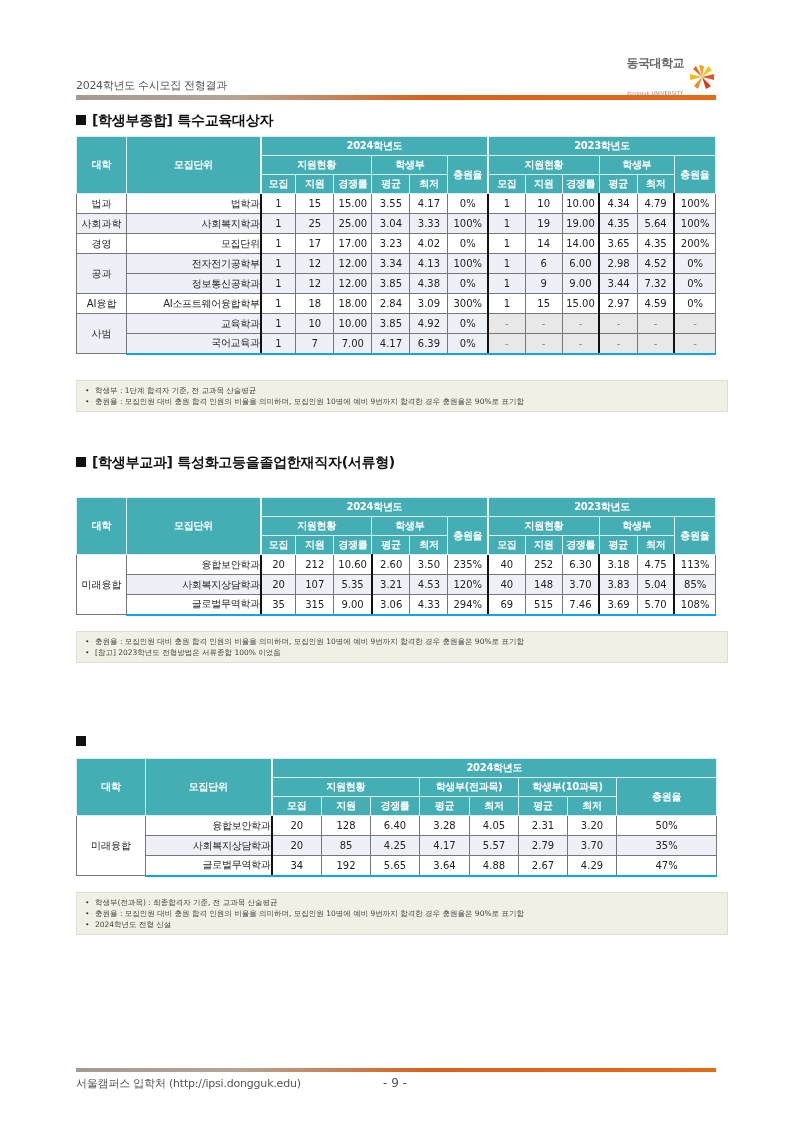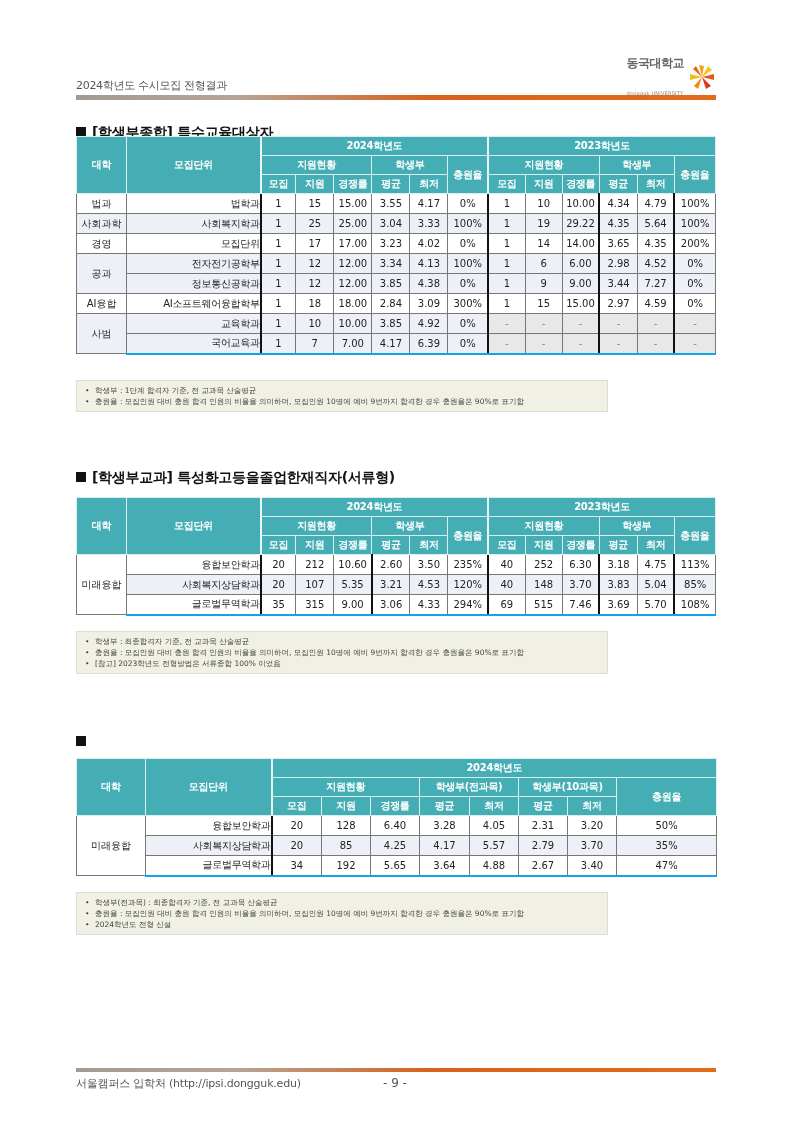--- a/index.html
+++ b/index.html
@@ -22,21 +22,21 @@
   table.dt th { background: #45aeb5; color: #fff; font-weight: bold; font-size: 10px; text-align: center; border: 1px solid #d8eff1; height: 19px; padding: 0; letter-spacing: -0.3px; }
   table.dt td { border: 1px solid #777; text-align: center; height: 20px; padding: 0; white-space: nowrap; }
   table.dt td.name { text-align: right; padding-left: 5px; letter-spacing: -0.3px; }
   table.dt tr.alt td { background: #edf0f6; }
   table.dt td.college { background: #ffffff !important; }
   table.dt td.dash { background: #e8e8e8 !important; color: #888; }
   table.dt td.thick-l { border-left: 2px solid #111; }
   table.dt tbody tr:last-child td { border-bottom: 2px solid #0ea5e9; }
   table.dt th.sep-l { border-left: 2px solid #e7f6f7; }
 
-  .notes { position: absolute; left: 76px; width: 532px; background: #f1f0e4; border: 1px solid #e0ded0; padding: 4px 8px; font-size: 7.5px; color: #444; line-height: 11px; }
+  .notes { position: absolute; left: 76px; width: 652px; background: #f1f0e4; border: 1px solid #e0ded0; padding: 4px 8px; font-size: 7.5px; color: #444; line-height: 11px; }
   .notes ul { list-style: none; }
   .notes li::before { content: "•"; display: inline-block; width: 10px; color: #444; }
 
   .footer-rule { position: absolute; left: 76px; top: 1068px; width: 640px; height: 4px;
     background: linear-gradient(to right, #a29a93 0%, #b6a596 25%, #d7621c 55%, #e36c1a 100%); }
   .footer-text { position: absolute; left: 76px; top: 1076px; font-size: 11px; color: #555; letter-spacing: -0.2px; }
   .page-num { position: absolute; left: 383px; top: 1076px; font-size: 12px; color: #555; }
 </style>
 </head>
 <body>
@@ -56,21 +56,21 @@
         <path d="M0 0 L9 9 L4 12 Z" fill="#d9381a"></path>
         <path d="M0 0 L-4 12 L-8 9 Z" fill="#f08a1c"></path>
         <path d="M0 0 L-12 3 L-12 -3 Z" fill="#f5b81d"></path>
         <path d="M0 0 L-9 -8 L-6 -11 Z" fill="#e46a1b"></path>
       </g>
     </svg>
   </div>
 </div>
 <div class="header-rule"></div>
 
-<div class="section-title" style="top:124px;"><span class="sq"></span><span>[학생부종합] 특수교육대상자</span></div>
+<div class="section-title" style="top:112px;"><span class="sq"></span><span>[학생부종합] 특수교육대상자</span></div>
 
 <table class="dt" style="top:136px;">
   <colgroup>
     <col style="width:50px">
       <col style="width:134px">
     <col style="width:35px">
       <col style="width:38px">
       <col style="width:38px">
       <col style="width:38px">
       <col style="width:38px">
@@ -131,21 +131,21 @@
       <td>사회과학</td>
       <td class="name">사회복지학과</td>
       <td class="thick-l">1</td>
         <td>25</td>
         <td>25.00</td>
         <td>3.04</td>
         <td>3.33</td>
         <td>100%</td>
       <td class="thick-l">1</td>
         <td>19</td>
-        <td>29.22</td>
+        <td>19.00</td>
         <td class="thick-l">4.35</td>
         <td>5.64</td>
         <td class="thick-l">100%</td>
     </tr>
     <tr>
       <td class="college">경영</td>
       <td class="name">모집단위</td>
       <td class="thick-l">1</td>
         <td>17</td>
         <td>17.00</td>
@@ -180,21 +180,21 @@
       <td class="thick-l">1</td>
         <td>12</td>
         <td>12.00</td>
         <td>3.85</td>
         <td>4.38</td>
         <td>0%</td>
       <td class="thick-l">1</td>
         <td>9</td>
         <td>9.00</td>
         <td class="thick-l">3.44</td>
-        <td>7.27</td>
+        <td>7.32</td>
         <td class="thick-l">0%</td>
     </tr>
     <tr>
       <td class="college">AI융합</td>
       <td class="name">AI소프트웨어융합학부</td>
       <td class="thick-l">1</td>
         <td>18</td>
         <td>18.00</td>
         <td>2.84</td>
         <td>3.09</td>
@@ -240,21 +240,21 @@
   </tbody>
 </table>
 
 <div class="notes" style="top:380px;">
   <ul>
     <li>학생부 : 1단계 합격자 기준, 전 교과목 산술평균</li>
     <li>충원율 : 모집인원 대비 충원 합격 인원의 비율을 의미하며, 모집인원 10명에 예비 9번까지 합격한 경우 충원율은 90%로 표기함</li>
   </ul>
 </div>
 
-<div class="section-title" style="top:469px;"><span class="sq"></span><span>[학생부교과] 특성화고등을졸업한재직자(서류형)</span></div>
+<div class="section-title" style="top:454px;"><span class="sq"></span><span>[학생부교과] 특성화고등을졸업한재직자(서류형)</span></div>
 
 <table class="dt" style="top:497px;">
   <colgroup>
     <col style="width:50px">
       <col style="width:134px">
     <col style="width:35px">
       <col style="width:38px">
       <col style="width:38px">
       <col style="width:38px">
       <col style="width:38px">
@@ -339,21 +339,20 @@
         <td>7.46</td>
         <td class="thick-l">3.69</td>
         <td>5.70</td>
         <td class="thick-l">108%</td>
     </tr>
   </tbody>
 </table>
 
 <div class="notes" style="top:631px;">
   <ul>
-    <li>학생부 : 최종합격자 기준, 전 교과목 산술평균</li>
     <li>충원율 : 모집인원 대비 충원 합격 인원의 비율을 의미하며, 모집인원 10명에 예비 9번까지 합격한 경우 충원율은 90%로 표기함</li>
     <li>[참고] 2023학년도 전형방법은 서류종합 100% 이었음</li>
   </ul>
 </div>
 
 <div class="section-title" style="top:733px;"><span class="sq"></span></div>
 
 <table class="dt" style="top:758px;">
   <colgroup>
     <col style="width:69px">
@@ -414,21 +413,21 @@
         <td>35%</td>
     </tr>
     <tr>
       <td class="name">글로벌무역학과</td>
       <td class="thick-l">34</td>
         <td>192</td>
         <td>5.65</td>
         <td>3.64</td>
         <td>4.88</td>
         <td>2.67</td>
-        <td>3.40</td>
+        <td>4.29</td>
         <td>47%</td>
     </tr>
   </tbody>
 </table>
 
 <div class="notes" style="top:892px;">
   <ul>
     <li>학생부(전과목) : 최종합격자 기준, 전 교과목 산술평균</li>
     <li>충원율 : 모집인원 대비 충원 합격 인원의 비율을 의미하며, 모집인원 10명에 예비 9번까지 합격한 경우 충원율은 90%로 표기함</li>
     <li>2024학년도 전형 신설</li>

